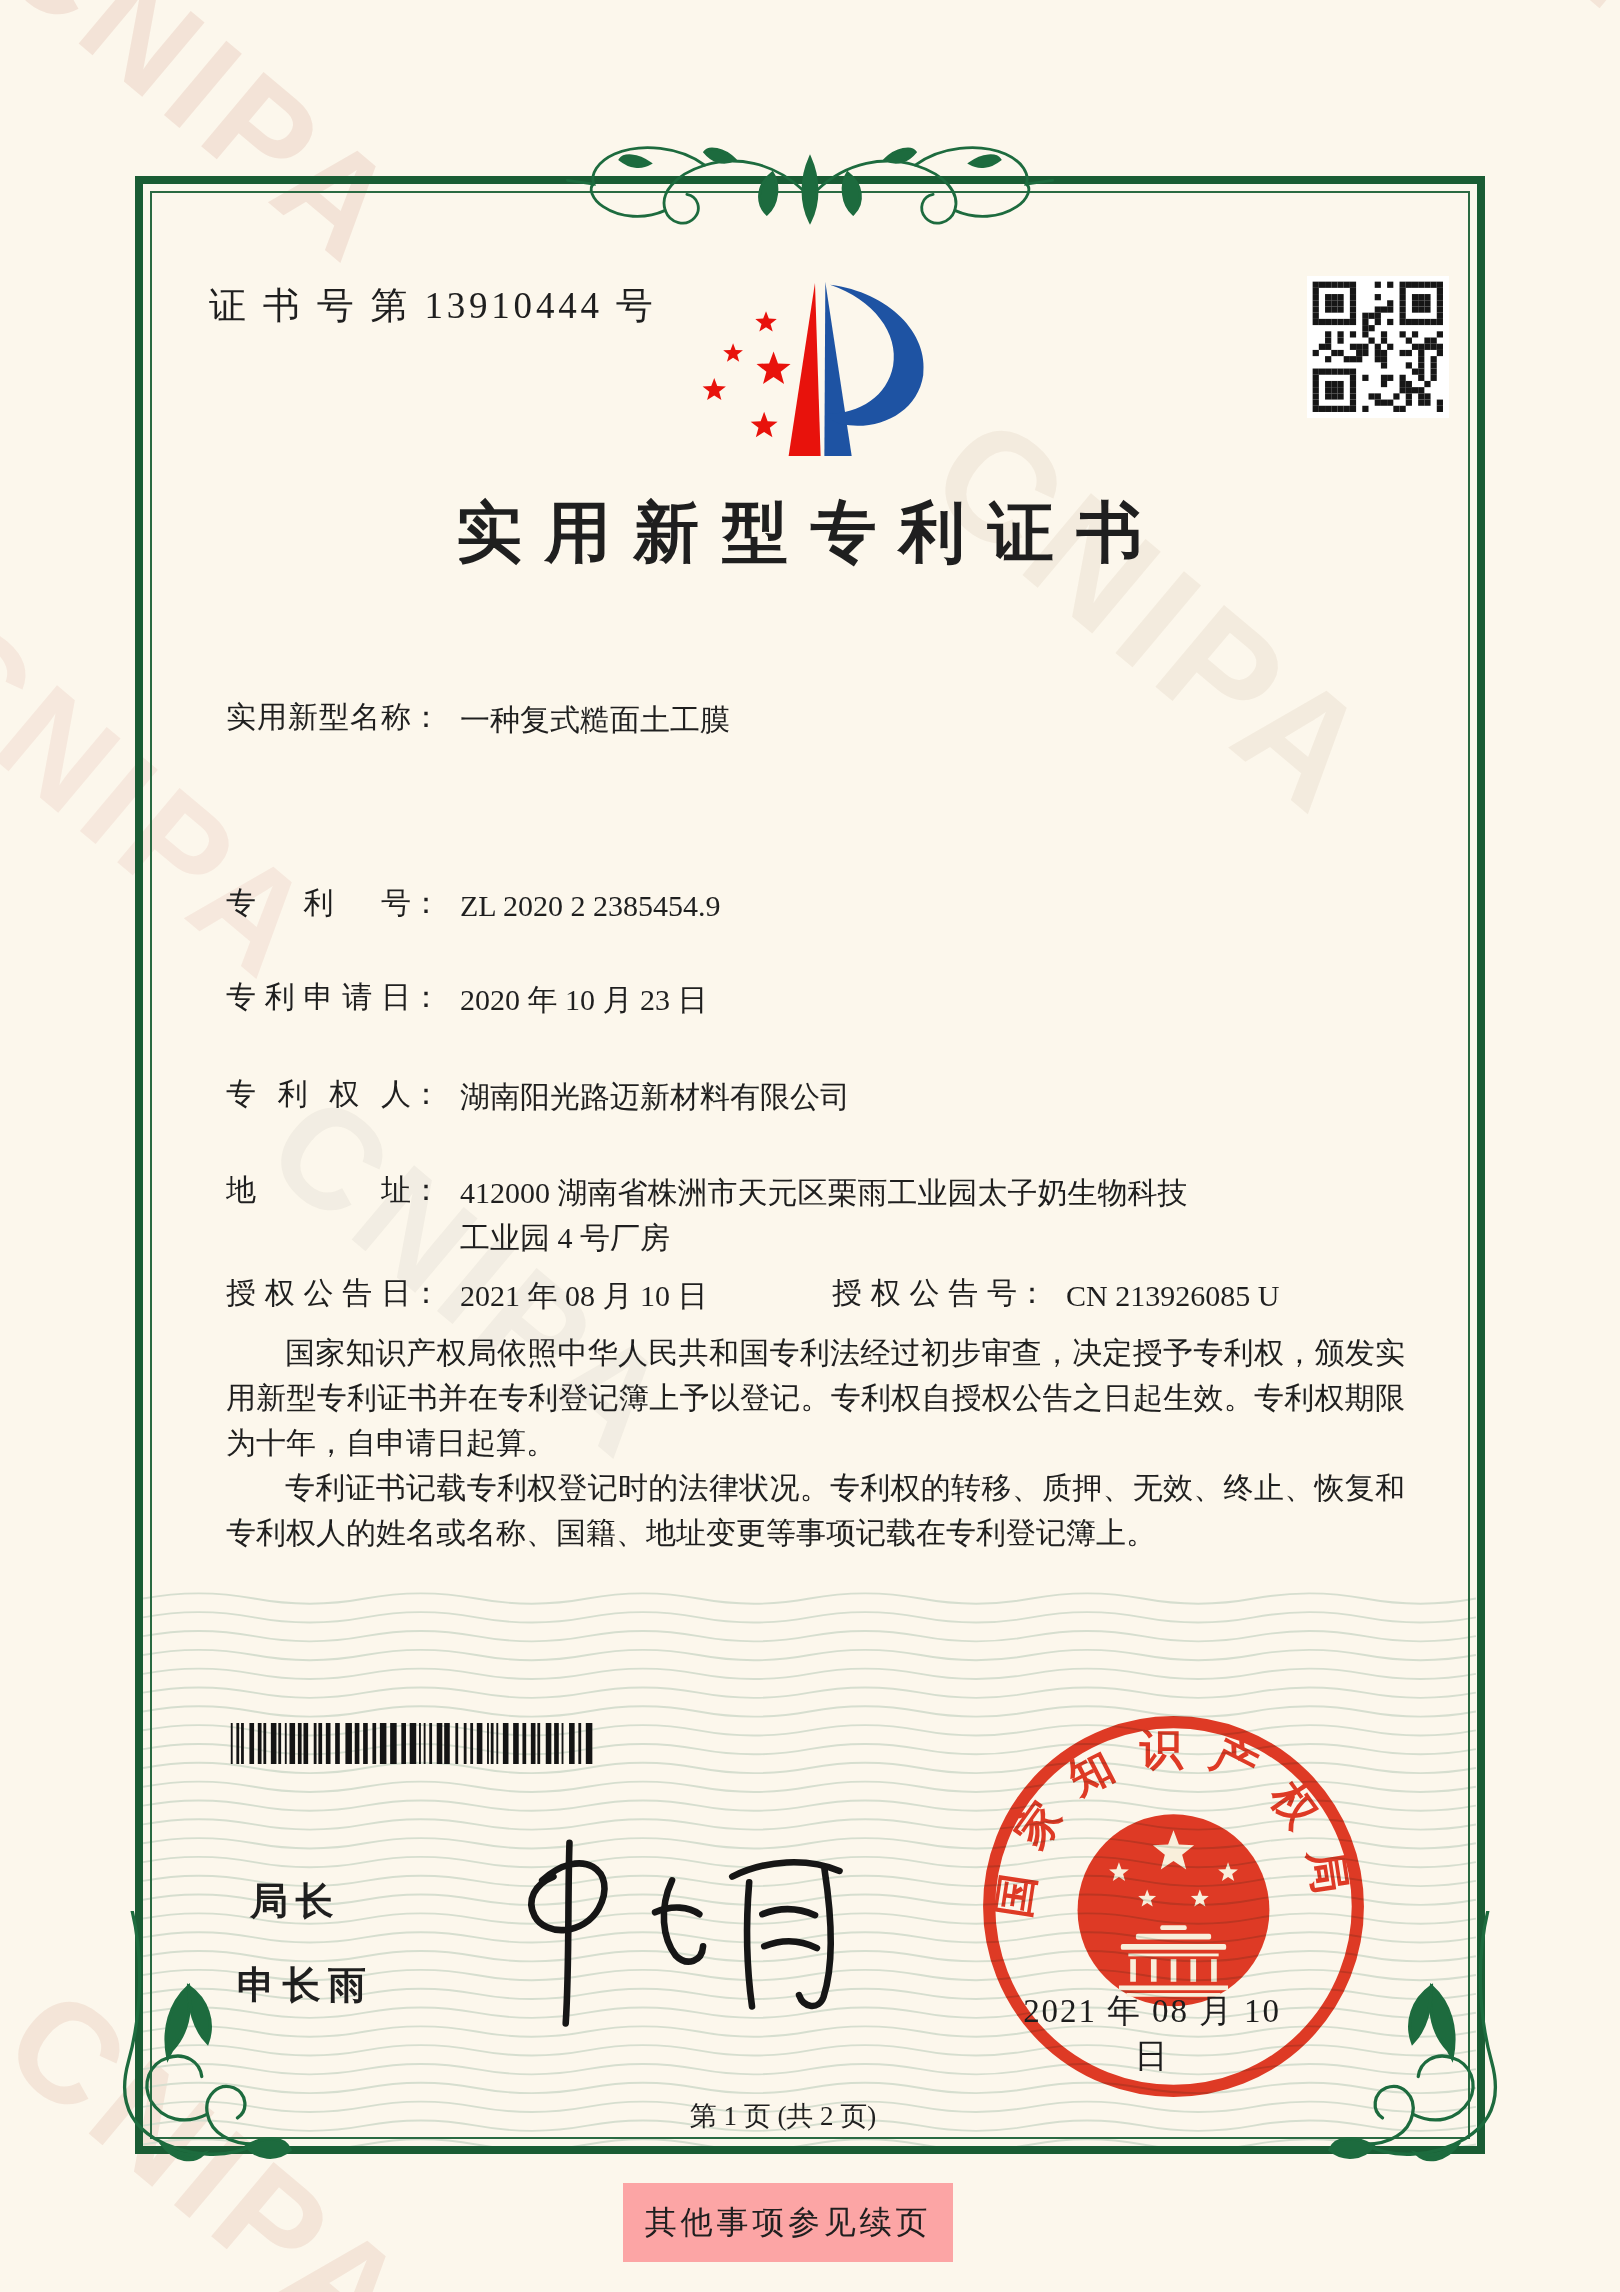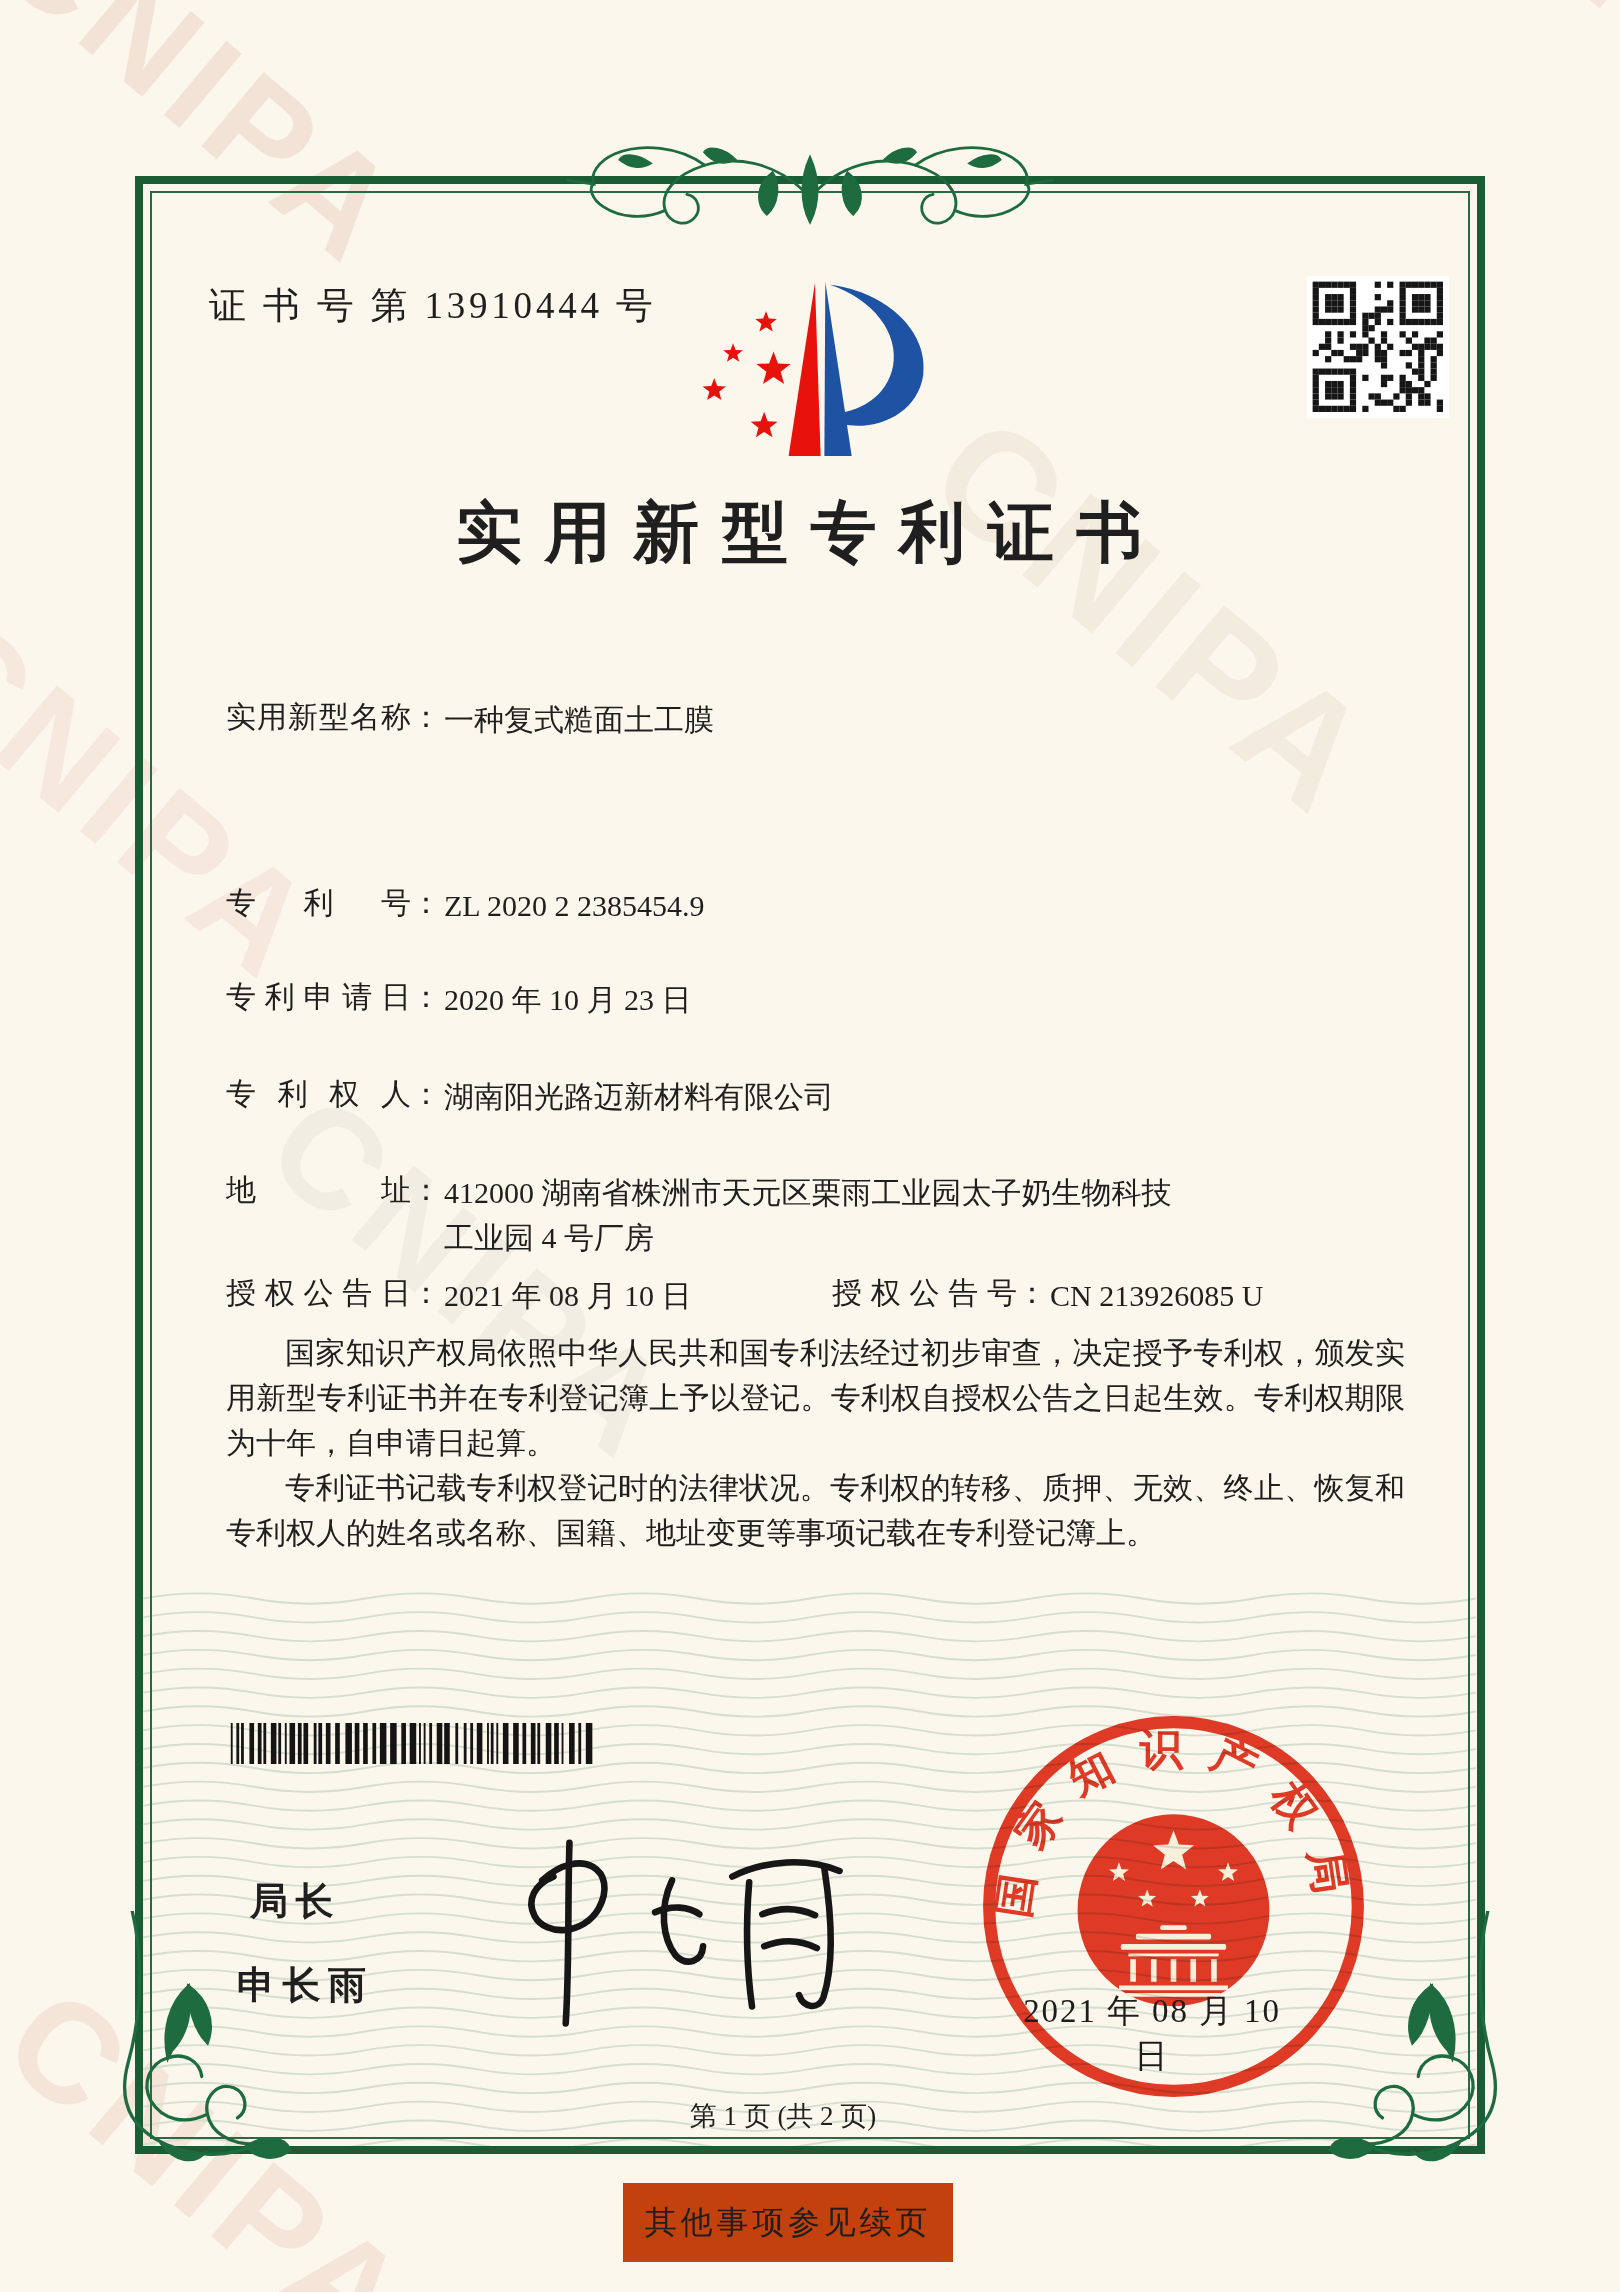--- a/index.html
+++ b/index.html
@@ -14,36 +14,36 @@
   .orn{position:absolute;z-index:3;}
   .corner-right{transform:scaleX(-1);}
   .cert-no{position:absolute;left:209px;top:281px;font-size:37px;letter-spacing:3.8px;z-index:3;}
   #logo-svg{position:absolute;left:686px;top:247px;z-index:3;}
   #qr-svg{position:absolute;left:1307px;top:276px;z-index:3;}
   .title{position:absolute;left:0;top:488px;width:1621px;text-align:center;font-size:66px;
         font-weight:bold;letter-spacing:22.6px;z-index:3;}
   .frow{position:absolute;left:226px;font-size:30px;z-index:3;white-space:nowrap;}
   .flabel{display:inline-block;width:185px;text-align:justify;text-align-last:justify;vertical-align:top;}
   .fcolon{vertical-align:top;}
-  .fvalue{margin-left:3px;vertical-align:top;display:inline-block;white-space:pre-line;line-height:45px;max-width:960px;}
+  .fvalue{margin-left:19px;vertical-align:top;display:inline-block;white-space:pre-line;line-height:45px;max-width:960px;}
   .grant2{position:absolute;left:606px;top:0;white-space:nowrap;}
   .body-text{position:absolute;left:226px;top:1330px;width:1179px;font-size:30px;line-height:45px;
         text-align:justify;z-index:3;}
   .body-text p{margin:0;text-indent:59px;}
   #barcode-svg{position:absolute;left:229px;top:1723px;z-index:3;}
   .director-label{position:absolute;left:250px;top:1876px;font-family:"Liberation Sans","DejaVu Sans",sans-serif;
         font-weight:bold;font-size:38px;letter-spacing:7.5px;z-index:3;}
   .director-name{position:absolute;left:237px;top:1960px;font-family:"Liberation Sans","DejaVu Sans",sans-serif;
         font-weight:bold;font-size:38px;letter-spacing:7.5px;z-index:3;}
   #sig-svg{position:absolute;left:476px;top:1822px;z-index:4;}
   #seal-svg{position:absolute;left:976px;top:1709px;z-index:4;opacity:.93;mix-blend-mode:multiply;}
   .seal-date{position:absolute;left:1006px;top:1989px;width:292px;text-align:center;font-size:33px;
         letter-spacing:1.9px;color:#1d1d1d;z-index:5;}
   .page-footer{position:absolute;left:124px;top:2098px;width:1318px;text-align:center;font-size:27px;z-index:3;}
-  .cont-box{position:absolute;left:623px;top:2183px;width:330px;height:79px;background:#c2410c;
+  .cont-box{position:absolute;left:623px;top:2183px;width:330px;height:79px;background:#fca5a5;
         display:flex;align-items:center;justify-content:center;z-index:3;}
   .cont-note{font-size:32px;letter-spacing:3.8px;}
 </style>
 </head>
 <body>
 
 <div class="page">
 
   <span class="wm" style="left:-38px;top:0px;font-size:141px;color:rgba(216,158,140,0.22);">CNIPA</span>
   <span class="wm" style="left:1469px;top:-47px;font-size:141px;color:rgba(216,158,140,0.20);">CNIPA</span>

